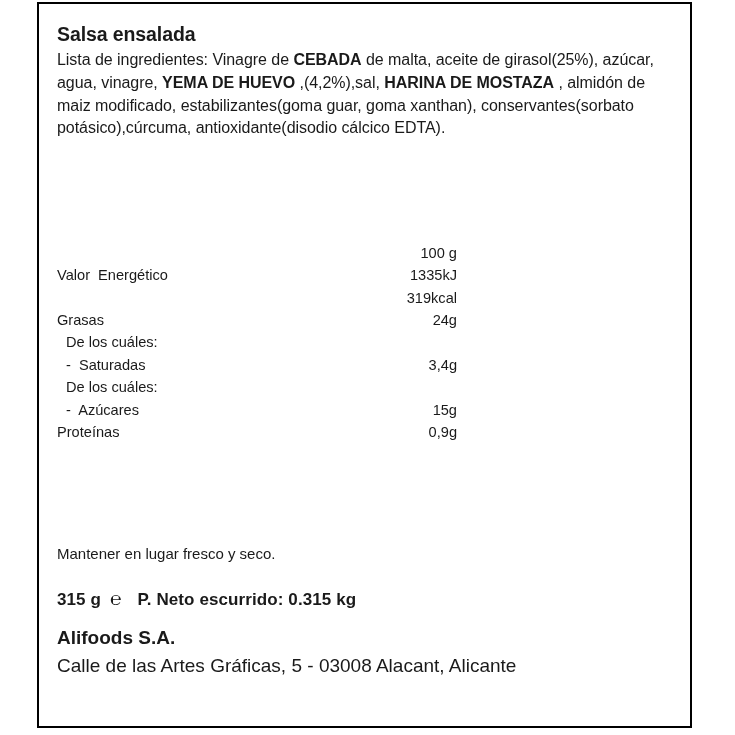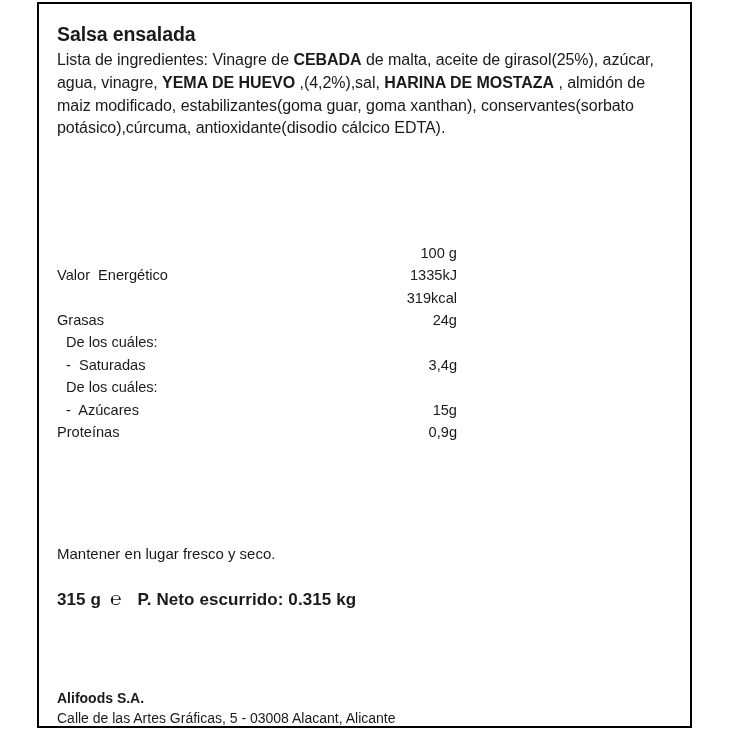--- a/index.html
+++ b/index.html
@@ -100,22 +100,22 @@
     gap: 8px;
   }
   #estimated-sign {
     font-size: 19px;
     font-weight: normal;
     padding: 0 8px 0 1px;
   }
   #manufacturer-block {
     position: absolute;
     left: 18px;
-    top: 684px;
-    font-size: 14px;
+    top: 620px;
+    font-size: 19px;
     line-height: 1.46;
   }
   #company-name {
     font-weight: bold;
     display: block;
   }
   #company-address { display: block; }
   #company-country { display: block; }
 </style>
 </head>

